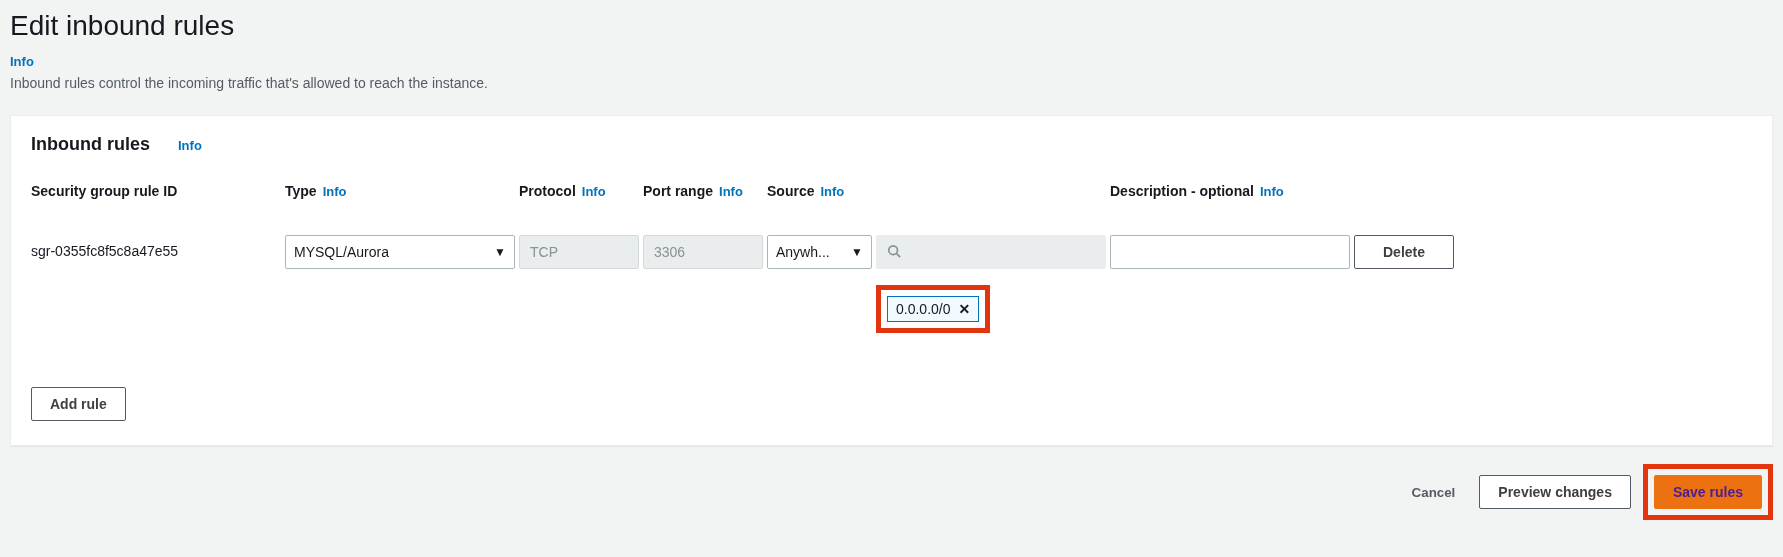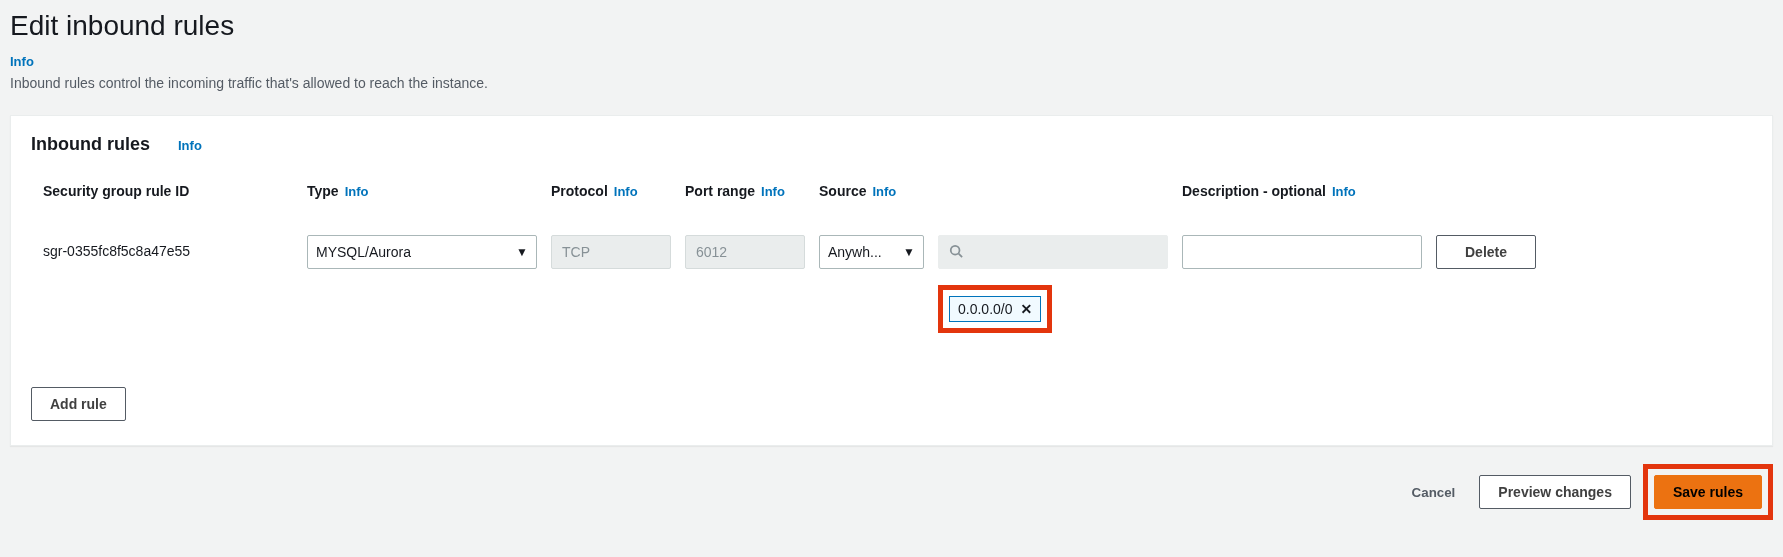--- a/index.html
+++ b/index.html
@@ -45,23 +45,22 @@
       gap: 28px;
       margin-bottom: 28px;
     }
     .panel-title {
       font-size: 18px;
       font-weight: 700;
     }
     .rules-grid {
       display: grid;
       grid-template-columns: 250px 230px 120px 120px 105px 230px 240px 100px;
-      column-gap: 14px;
+      column-gap: 4px;
       align-items: start;
-      margin-left: 12px;
     }
     .col-header {
       font-weight: 700;
       font-size: 14px;
       color: #16191f;
       display: flex;
       flex-wrap: wrap;
       gap: 6px;
       align-items: baseline;
       margin-bottom: 36px;
@@ -134,21 +133,21 @@
       font-weight: 700;
       color: #404040;
       cursor: pointer;
       display: inline-flex;
       align-items: center;
       justify-content: center;
     }
     .btn-primary {
       background: #ec7211;
       border-color: #ec7211;
-      color: #000000;
+      color: #4c1d95;
     }
     .btn-link {
       border: none;
       background: transparent;
       color: #545b64;
       font-weight: 700;
       cursor: pointer;
       padding: 0 12px;
     }
     .cidr-chip-wrap {
@@ -235,21 +234,21 @@
         <span>MYSQL/Aurora</span>
         <span class="caret">▼</span>
       </div>
     </div>
 
     <div class="cell">
       <div class="readonly-input">TCP</div>
     </div>
 
     <div class="cell">
-      <div class="readonly-input">6012</div>
+      <div class="readonly-input">3306</div>
     </div>
 
     <div class="cell">
       <div class="select-like">
         <span>Anywh...</span>
         <span class="caret">▼</span>
       </div>
     </div>
 
     <div class="cell">

